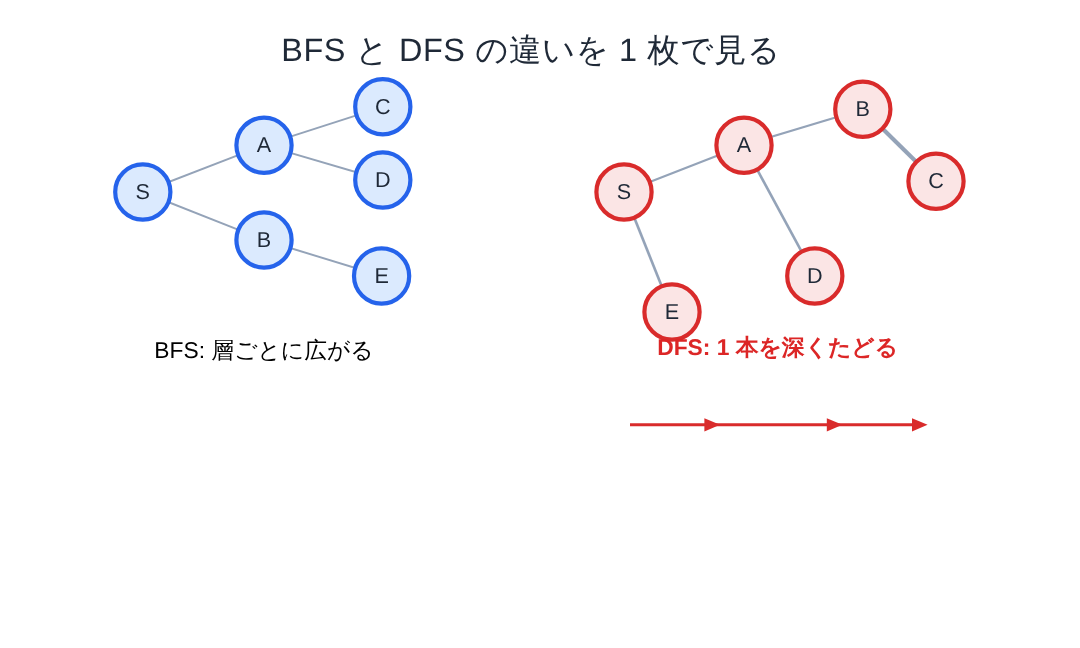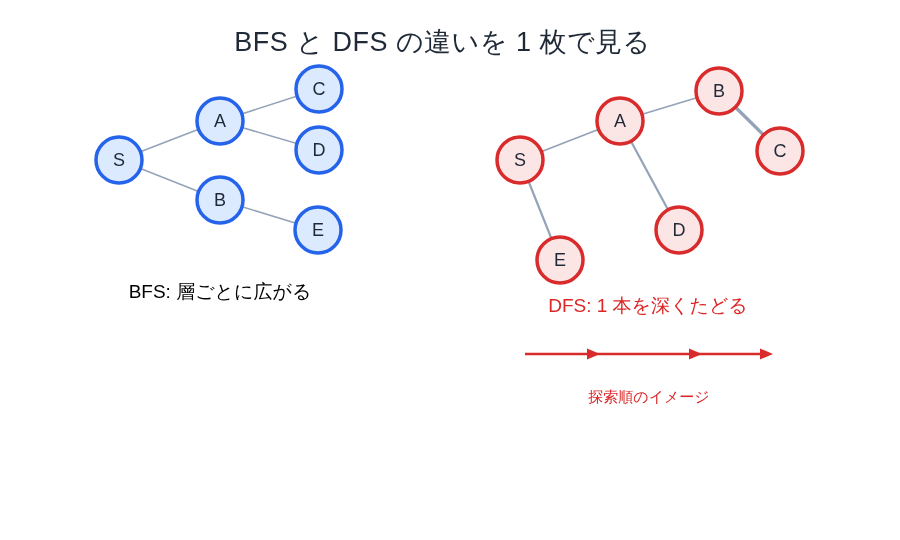--- a/index.html
+++ b/index.html
@@ -87,18 +87,17 @@
       <polygon points="600,354 587,348.5 587,359.5" fill="#d92b2b"></polygon>
       <polygon points="702,354 689,348.5 689,359.5" fill="#d92b2b"></polygon>
       <polygon points="773,354 760,348.5 760,359.5" fill="#d92b2b"></polygon>
     </svg>
 
   <div class="page-title">BFS と DFS の違いを 1 枚で見る</div>
 
   <div class="caption caption-main bfs-caption" style="left:220px; top:279px;">BFS: 層ごとに広がる</div>
 
 
-  <div class="caption caption-main dfs-caption" style="left:648px; top:293px;">DFS: 1 本を深くたどる</div>
+  <div class="caption caption-main dfs-caption" style="left:648px; top:277px;font-weight:bold;">DFS: 1 本を深くたどる</div>
 
 
-  <div class="caption arrow-label" style="left:649px; top:388px;">探索順のイメージ</div>
 
 </div>
 
 </body></html>

